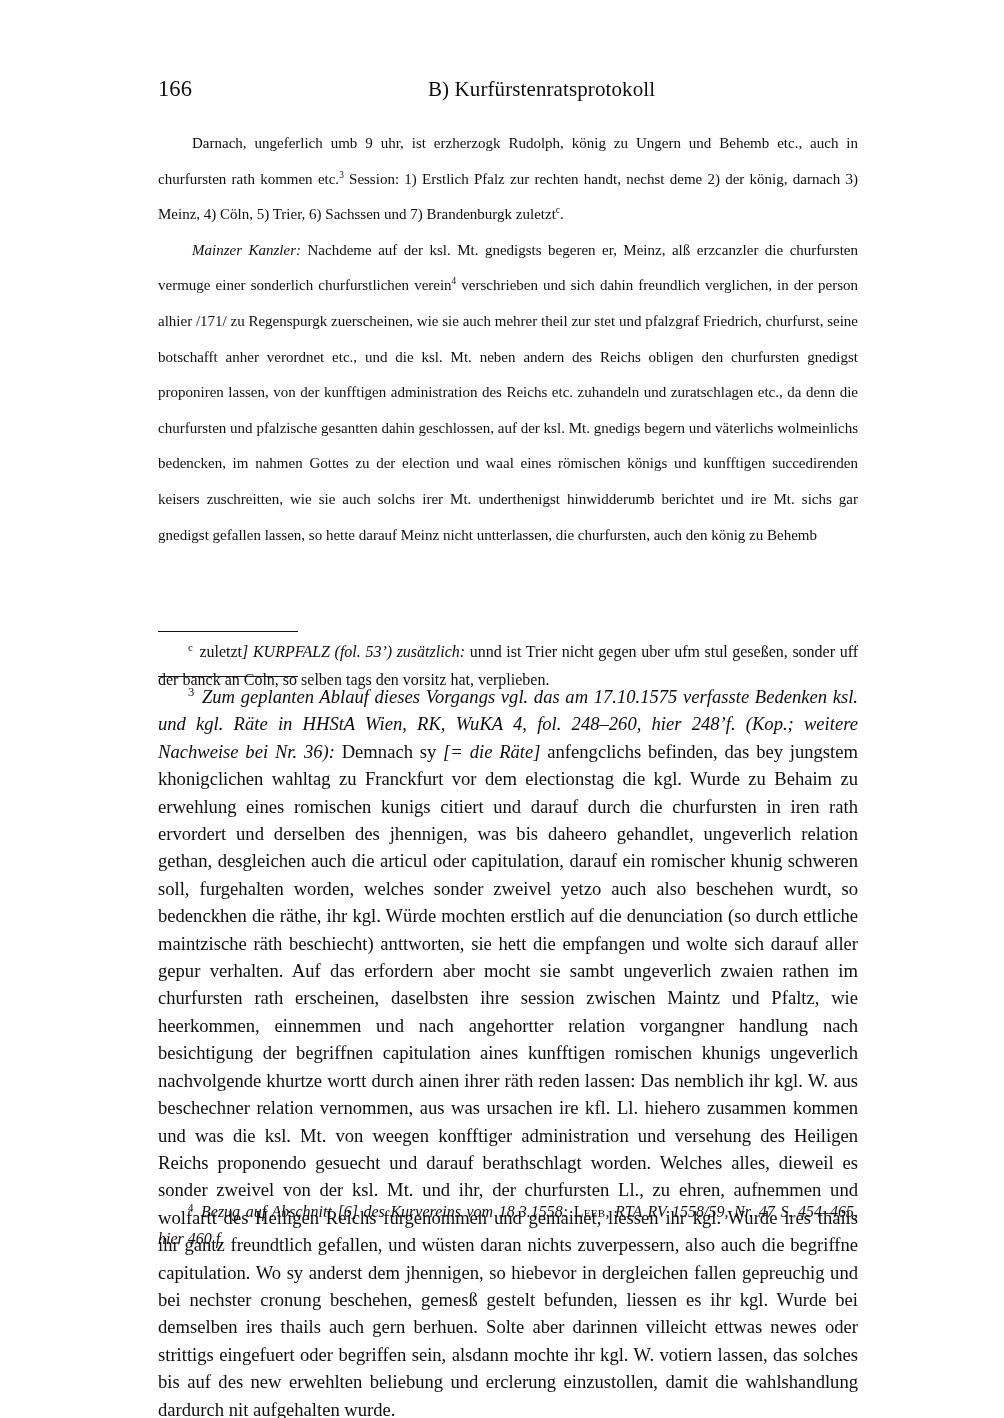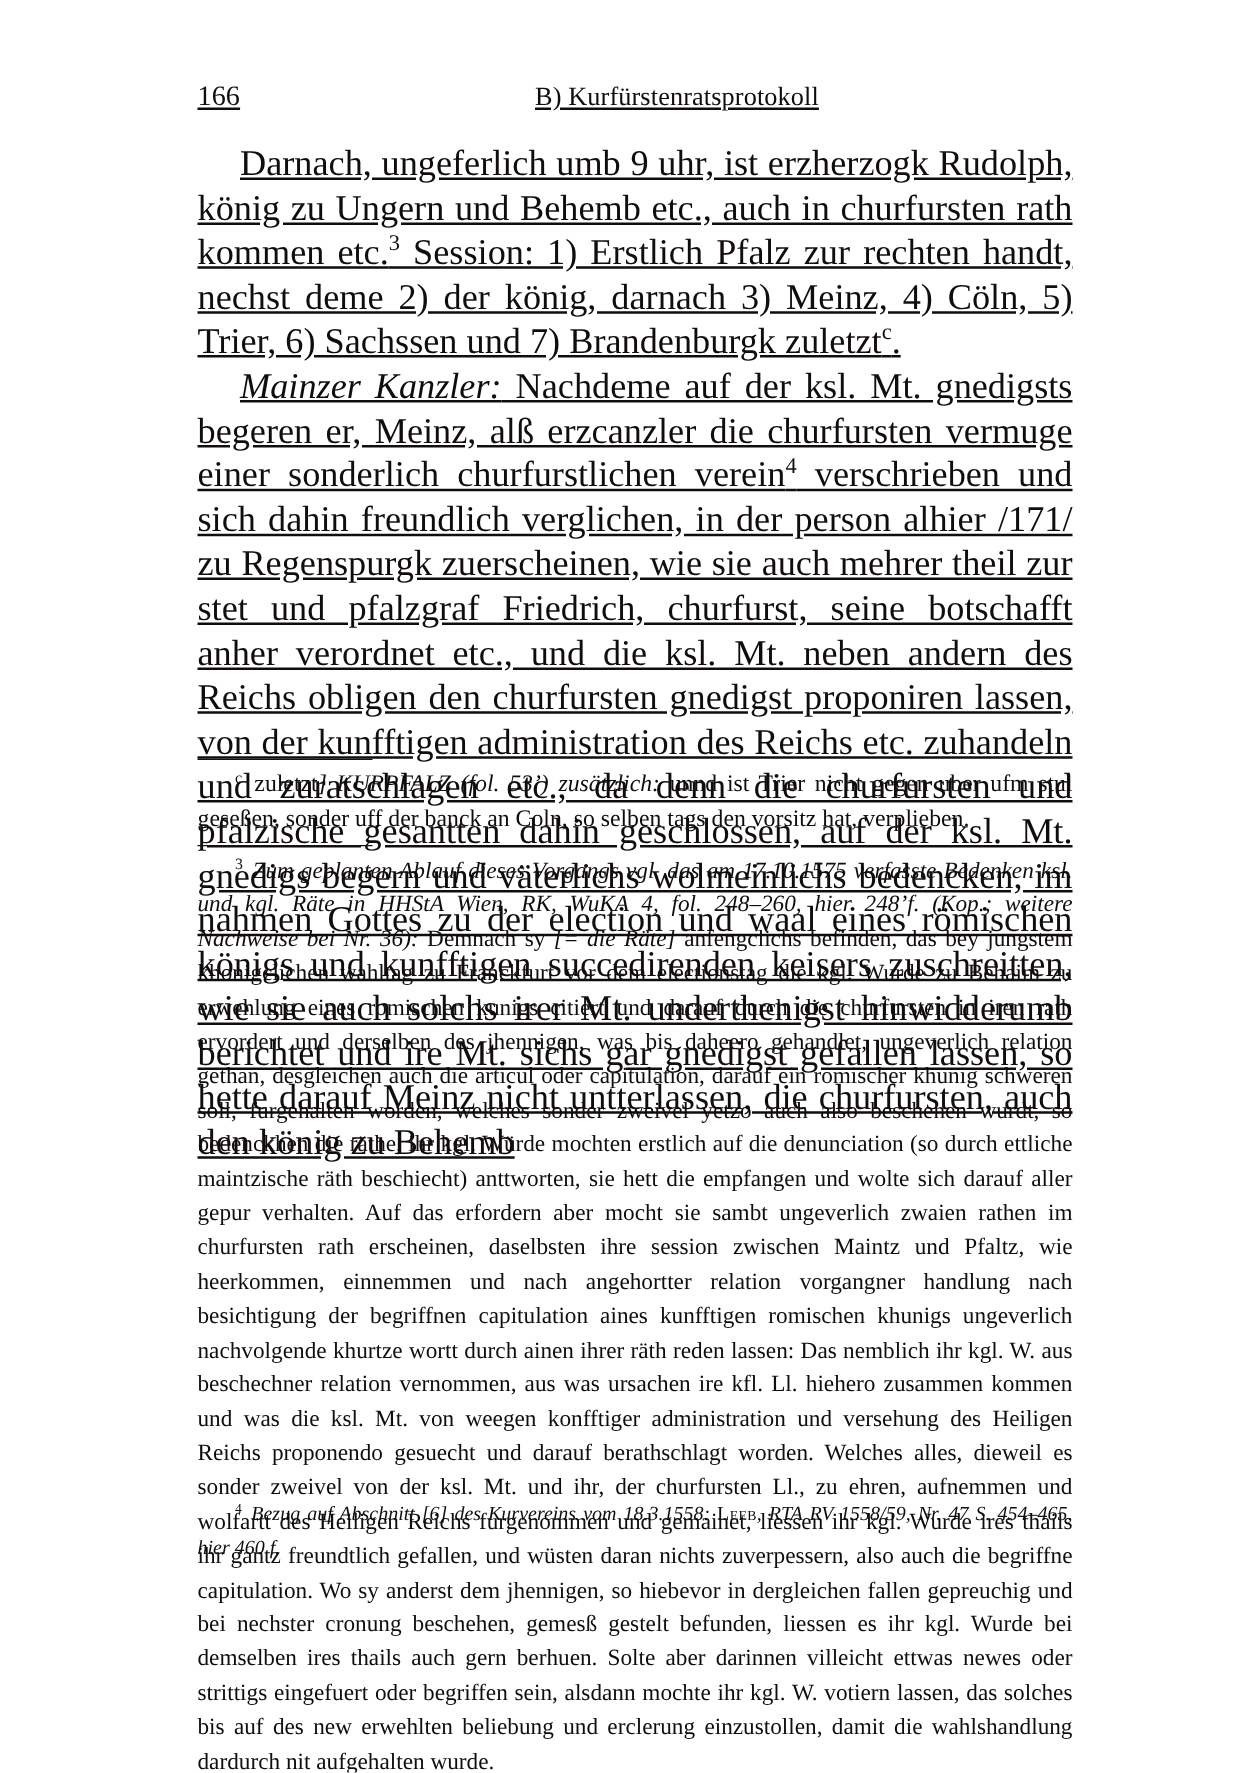--- a/index.html
+++ b/index.html
@@ -17,23 +17,22 @@
   }
   .page {
     position: absolute;
     left: 0; top: 0;
     width: 1004px;
     height: 1418px;
   }
   .content {
     position: absolute;
     left: 158px;
-    top: 64px;
+    top: 76px;
     width: 700px;
-    text-decoration: underline;
   }
 
   
   .runhead {
     display: flex;
     align-items: baseline;
     height: 34px;
     font-size: 22.5px;
     letter-spacing: 0.1px;
   }
@@ -43,21 +42,21 @@
   }
   .runhead .title {
     flex: 0 0 auto;
     margin-left: 120px;
     font-size: 21px;
   }
 
   
   .body {
     margin-top: 16px;
-    font-size: 29px;
+    font-size: 15px;
     line-height: 35.6px;
     text-align: justify;
     text-justify: inter-word;
     -webkit-hyphens: none;
     hyphens: none;
   }
   .body p {
     margin: 0;
     text-indent: 34px;
   }
@@ -78,22 +77,22 @@
     -webkit-hyphens: none;
     hyphens: none;
   }
   .fnrule {
     width: 140px;
     height: 0;
     border-top: 1.3px solid #17120f;
     margin: 0 0 6px 0;
   }
   .fn-var {
-    top: 607px;
-    font-size: 19px;
+    top: 631px;
+    font-size: 16px;
     line-height: 27.5px;
   }
   .fn-num {
     top: 676px;
     font-size: 18.6px;
     line-height: 27.4px;
   }
   .fn-last {
     top: 1198px;
     font-size: 16px;

